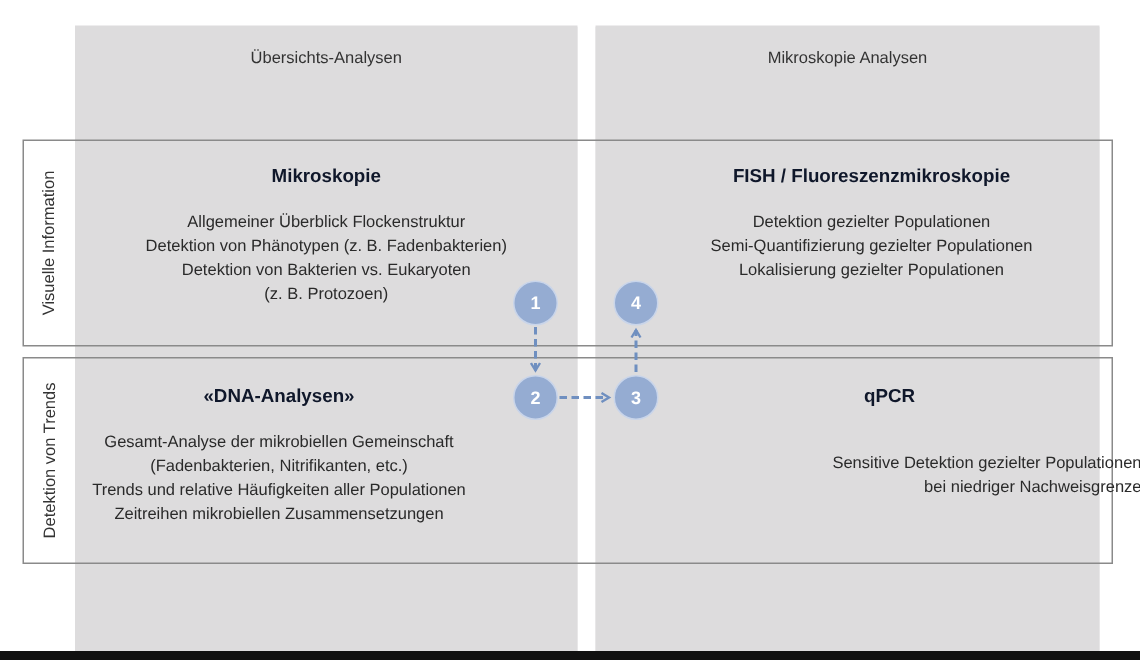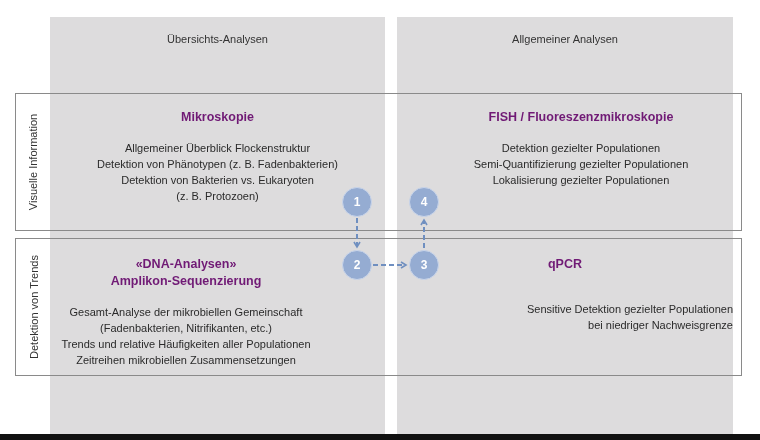--- a/index.html
+++ b/index.html
@@ -30,27 +30,27 @@
     .row-label {
       position: absolute; left: 0; top: 0; width: 35px; height: 100%;
       display: flex; align-items: center; justify-content: center;
     }
     .row-label span {
       transform: rotate(-90deg); white-space: nowrap; font-size: 11px; color: #333;
     }
     .cell {
       position: absolute; text-align: center; font-size: 11px; line-height: 16px; color: #2a2a2a;
     }
-    .cell .title { font-weight: bold; font-size: 12.5px; line-height: 17px; color: #701a75; }
+    .cell .title { font-weight: bold; font-size: 12.5px; line-height: 17px; color: #0f172a; }
     .cell .desc { margin-top: 14px; }
     .cell-mikro { left: 50px; width: 335px; top: 109px; }
     .cell-fish { left: 378px; width: 406px; top: 109px; }
     .cell-dna { left: 50px; width: 272px; top: 256px; }
     .cell-dna .desc { margin-top: 14px; }
-    .cell-qpcr { left: 397px; width: 336px; top: 256px; }
+    .cell-qpcr { left: 397px; width: 336px; top: 256px; padding-left: 28px; }
     .cell-qpcr .desc { margin-top: 28px; text-align: right; }
     .marker {
       position: absolute; width: 30px; height: 30px; border-radius: 50%;
       background: #95acd2; border: 1.5px solid #c9d5ea; box-sizing: border-box;
       color: #ffffff; font-weight: bold; font-size: 12px;
       display: flex; align-items: center; justify-content: center;
     }
     .m1 { left: 342px; top: 187px; }
     .m2 { left: 342px; top: 250px; }
     .m3 { left: 409px; top: 250px; }
@@ -60,21 +60,21 @@
       position: absolute; left: 0; top: 434px; width: 760px; height: 6px; background: #111;
     }
   </style>
 </head>
 <body>
 
 <div class="col col-left">
   <div class="col-title">Übersichts-Analysen</div>
 </div>
 <div class="col col-right">
-  <div class="col-title">Allgemeiner Analysen</div>
+  <div class="col-title">Mikroskopie Analysen</div>
 </div>
 
 <div class="frame frame-top">
   <div class="row-label">
     <span>Visuelle Information</span>
   </div>
 </div>
 <div class="frame frame-bottom">
   <div class="row-label">
     <span>Detektion von Trends</span>
@@ -95,21 +95,20 @@
   <div class="title">FISH / Fluoreszenzmikroskopie</div>
   <div class="desc">
     <div>Detektion gezielter Populationen</div>
     <div>Semi-Quantifizierung gezielter Populationen</div>
     <div>Lokalisierung gezielter Populationen</div>
   </div>
 </div>
 
 <div class="cell cell-dna">
   <div class="title">«DNA-Analysen»</div>
-  <div class="title">Amplikon-Sequenzierung</div>
   <div class="desc">
     <div>Gesamt-Analyse der mikrobiellen Gemeinschaft</div>
     <div>(Fadenbakterien, Nitrifikanten, etc.)</div>
     <div>Trends und relative Häufigkeiten aller Populationen</div>
     <div>Zeitreihen mikrobiellen Zusammensetzungen</div>
   </div>
 </div>
 
 <div class="cell cell-qpcr">
   <div class="title">qPCR</div>

